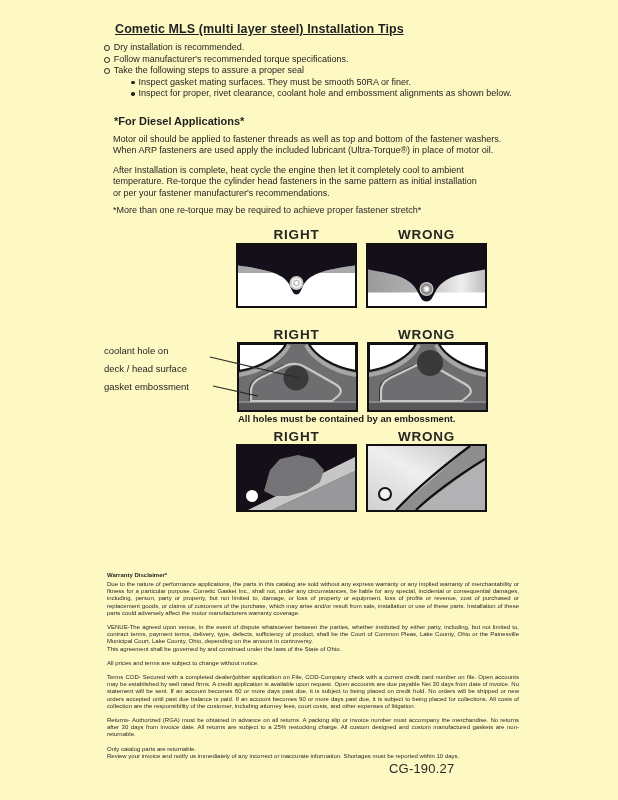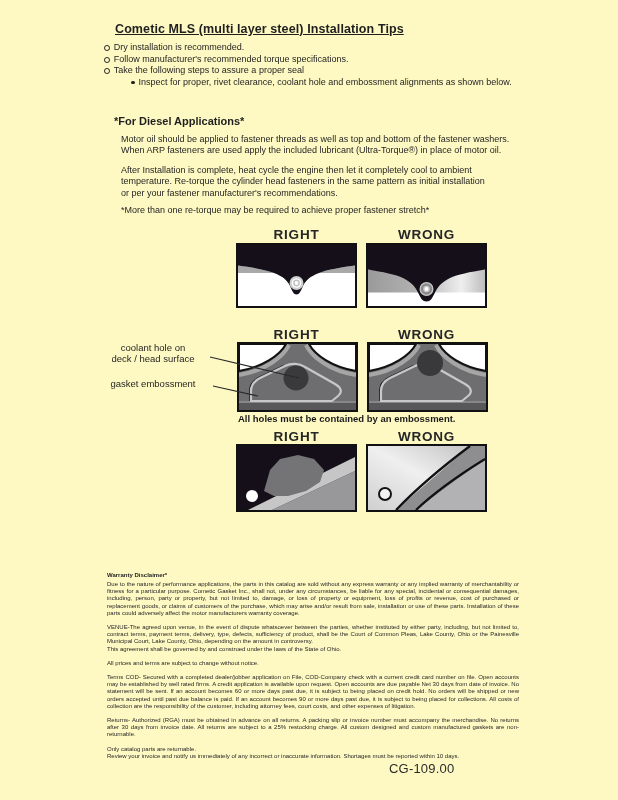--- a/index.html
+++ b/index.html
@@ -10,31 +10,31 @@
          text-decoration:underline;letter-spacing:.1px;}
 
   .bullets{position:absolute;left:104px;top:42px;font-size:9px;line-height:11.6px;}
   .brow{display:flex;align-items:flex-start;}
   .brow.sub{margin-left:26px;}
   .bmark{flex:0 0 auto;margin-right:4px;}
   .bmark-circle{width:3.8px;height:3.8px;border:1px solid #222;border-radius:50%;margin-top:3.2px;}
   .bmark-dot{width:3.6px;height:3.6px;background:#222;border-radius:50%;margin-top:3.8px;margin-left:1px;}
 
   .diesel-h{position:absolute;left:114px;top:115px;font-size:11px;font-weight:bold;}
-  .para{position:absolute;left:113px;width:420px;font-size:9px;line-height:11.3px;white-space:pre-line;margin-left:8px;}
+  .para{position:absolute;left:113px;width:420px;font-size:9px;line-height:11.3px;white-space:pre-line;}
   #p1{top:134px}
   #p2{top:165px}
   #p3{top:205px}
 
   .dlabel{position:absolute;width:121px;text-align:center;font-size:13.5px;font-weight:600;
           letter-spacing:.8px;color:#262626;}
   .panel{position:absolute;width:121px;}
   .panel svg{display:block;}
   .caption{position:absolute;font-size:9.5px;font-weight:600;color:#1a1a1a;line-height:11.5px;white-space:pre-line;}
-  .slabel{position:absolute;left:96px;width:114px;text-align:center;font-size:9.5px;line-height:11px;color:#1f1f1f;}
+  .slabel{position:absolute;left:104px;width:114px;text-align:left;font-size:9.5px;line-height:18px;color:#1f1f1f;}
   .leader-overlay{position:absolute;left:110px;top:340px;pointer-events:none;}
 
   .warranty-h{position:absolute;left:107px;top:572px;font-size:6px;font-weight:bold;}
   .warranty{position:absolute;left:107px;top:581px;width:412px;font-size:6px;line-height:7.2px;
             text-align:justify;color:#262626;}
   .warranty p{margin:0 0 7px 0;}
   .warranty p.tight{margin-bottom:0;}
 
   .footer-code{position:absolute;left:389px;top:761px;font-size:13px;letter-spacing:.2px;color:#2b2b2b;}
 </style>
@@ -50,20 +50,24 @@
       <span class="bmark bmark-circle"></span>
       <span>Dry installation is recommended.</span>
     </div>
     <div class="brow">
       <span class="bmark bmark-circle"></span>
       <span>Follow manufacturer's recommended torque specifications.</span>
     </div>
     <div class="brow">
       <span class="bmark bmark-circle"></span>
       <span>Take the following steps to assure a proper seal</span>
+    </div>
+    <div class="brow sub">
+      <span class="bmark bmark-dot"></span>
+      <span>Inspect gasket mating surfaces.  They must be smooth 50RA or finer.</span>
     </div>
     <div class="brow sub">
       <span class="bmark bmark-dot"></span>
       <span>Inspect for proper, rivet clearance, coolant hole and embossment alignments as shown below.</span>
     </div>
   </div>
 
   <div class="diesel-h">*For Diesel Applications*</div>
   <div class="para" id="p1">Motor oil should be applied to fastener threads as well as top and bottom of the fastener washers.
 When ARP fasteners are used apply the included lubricant (Ultra-Torque®) in place of motor oil.</div>
@@ -195,15 +199,15 @@
     <p>Due to the nature of performance applications, the parts in this catalog are sold without any express warranty or any implied warranty of merchantability or fitness for a particular purpose.  Cometic Gasket Inc., shall not, under any circumstances, be liable for any special, incidental or consequential damages, including, person, party or property, but not limited to, damage, or loss of property or equipment, loss of profits or revenue, cost of purchased or replacement goods, or claims of customers of the purchase, which may arise and/or result from sale, installation or use of these parts.  Installation of these parts could adversely affect the motor manufacturers warranty coverage.</p>
     <p class="tight">VENUE-The agreed upon venue, in the event of dispute whatsoever between the parties, whether instituted by either party, including, but not limited to, contract terms, payment terms, delivery, type, defects, sufficiency of product, shall be the Court of Common Pleas, Lake County, Ohio or the Painesville Municipal Court, Lake County, Ohio, depending on the amount in controversy.</p>
     <p>This agreement shall be governed by and construed under the laws of the State of Ohio.</p>
     <p>All prices and terms are subject to change without notice.</p>
     <p>Terms COD- Secured with a completed dealer/jobber application on File, COD-Company check with a current credit card number on file.  Open accounts may be established by well rated firms.  A credit application is available upon request.  Open accounts are due payable Net 30 days from date of invoice.  No statement will be sent.  If an account becomes 60 or more days past due, it is subject to being placed on credit hold.  No orders will be shipped or new orders accepted until past due balance is paid.  If an account becomes 90 or more days past due, it is subject to being placed for collections.  All costs of collection are the responsibility of the customer, including attorney fees, court costs, and other expenses of litigation.</p>
     <p>Returns- Authorized (RGA) must be obtained in advance on all returns.  A packing slip or invoice number must accompany the merchandise.  No returns after 30 days from invoice date.  All returns are subject to a 25% restocking charge.  All custom designed and custom manufactured gaskets are non-returnable.</p>
     <p class="tight">Only catalog parts are returnable.</p>
     <p>Review your invoice and notify us immediately of any incorrect or inaccurate information.  Shortages must be reported within 10 days.</p>
   </div>
 
-  <div class="footer-code">CG-109.00</div>
+  <div class="footer-code">CG-190.27</div>
 
 </div>
 
 </body></html>

